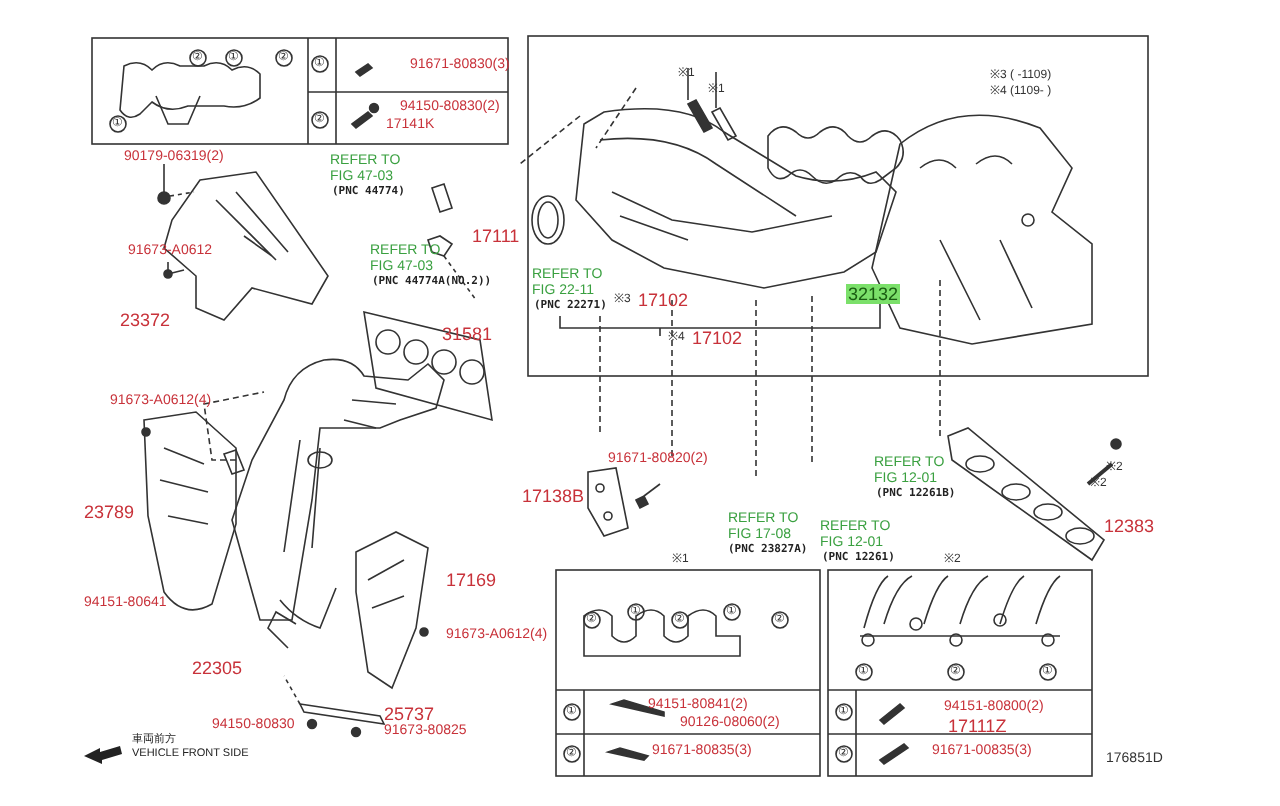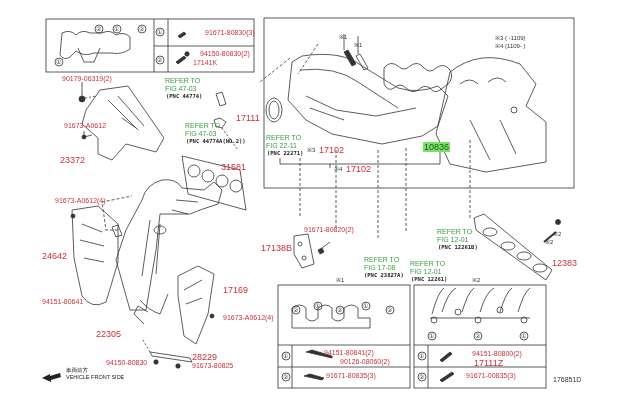--- a/index.html
+++ b/index.html
@@ -187,35 +187,35 @@
 
 <div class="lbl" style="left:205px;top:29px">91671-80830(3)</div>
 <div class="lbl" style="left:200px;top:50px">94150-80830(2)</div>
 <div class="lbl" style="left:193px;top:59px">17141K</div>
 
 <div class="lbl" style="left:62px;top:75px">90179-06319(2)</div>
 <div class="lbl" style="left:64px;top:122px">91673-A0612</div>
 <div class="lbl big" style="left:60px;top:155px">23372</div>
 <div class="lbl big" style="left:221px;top:162px">31581</div>
 <div class="lbl" style="left:55px;top:197px">91673-A0612(4)</div>
-<div class="lbl big" style="left:42px;top:251px">24642</div>
+<div class="lbl big" style="left:42px;top:251px">23789</div>
 <div class="lbl" style="left:42px;top:298px">94151-80641</div>
 <div class="lbl big" style="left:96px;top:329px">22305</div>
 <div class="lbl" style="left:106px;top:359px">94150-80830</div>
-<div class="lbl big" style="left:192px;top:352px">28229</div>
+<div class="lbl big" style="left:192px;top:352px">25737</div>
 <div class="lbl" style="left:192px;top:362px">91673-80825</div>
 <div class="lbl big" style="left:223px;top:285px">17169</div>
 <div class="lbl" style="left:223px;top:314px">91673-A0612(4)</div>
 
 <div class="lbl big" style="left:236px;top:113px">17111</div>
 <div class="lbl big" style="left:319px;top:145px">17102</div>
 <div class="note" style="left:307px;top:147px">※3</div>
 <div class="lbl big" style="left:346px;top:164px">17102</div>
 <div class="note" style="left:334px;top:166px">※4</div>
-<div class="lbl big" style="left:423px;top:142px"><span class="hl">10836</span></div>
+<div class="lbl big" style="left:423px;top:142px"><span class="hl">32132</span></div>
 
 <div class="note" style="left:495px;top:35px">※3 (      -1109)</div>
 <div class="note" style="left:495px;top:43px">※4 (1109-      )</div>
 <div class="note" style="left:339px;top:34px">※1</div>
 <div class="note" style="left:354px;top:42px">※1</div>
 
 <div class="lbl big" style="left:261px;top:243px">17138B</div>
 <div class="lbl" style="left:304px;top:226px">91671-80820(2)</div>
 <div class="lbl big" style="left:552px;top:258px">12383</div>
 <div class="note" style="left:553px;top:231px">※2</div>

